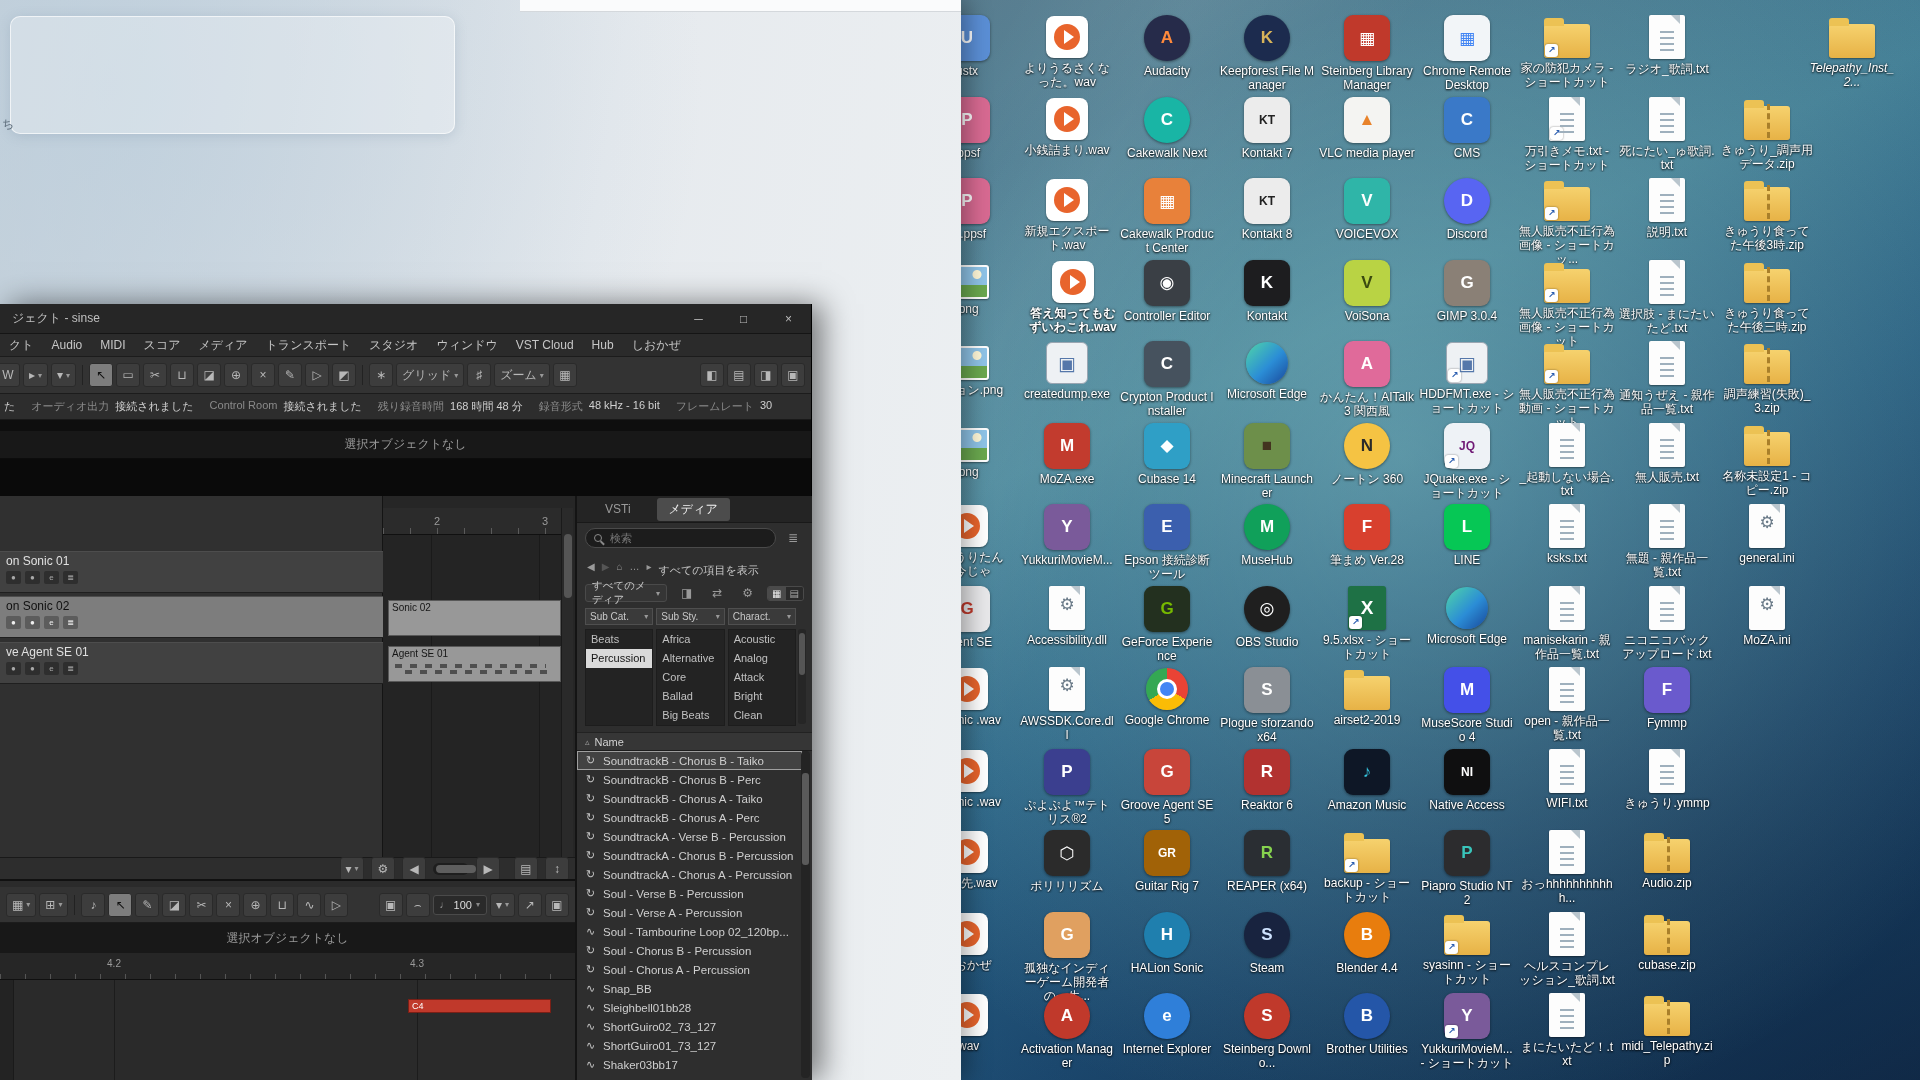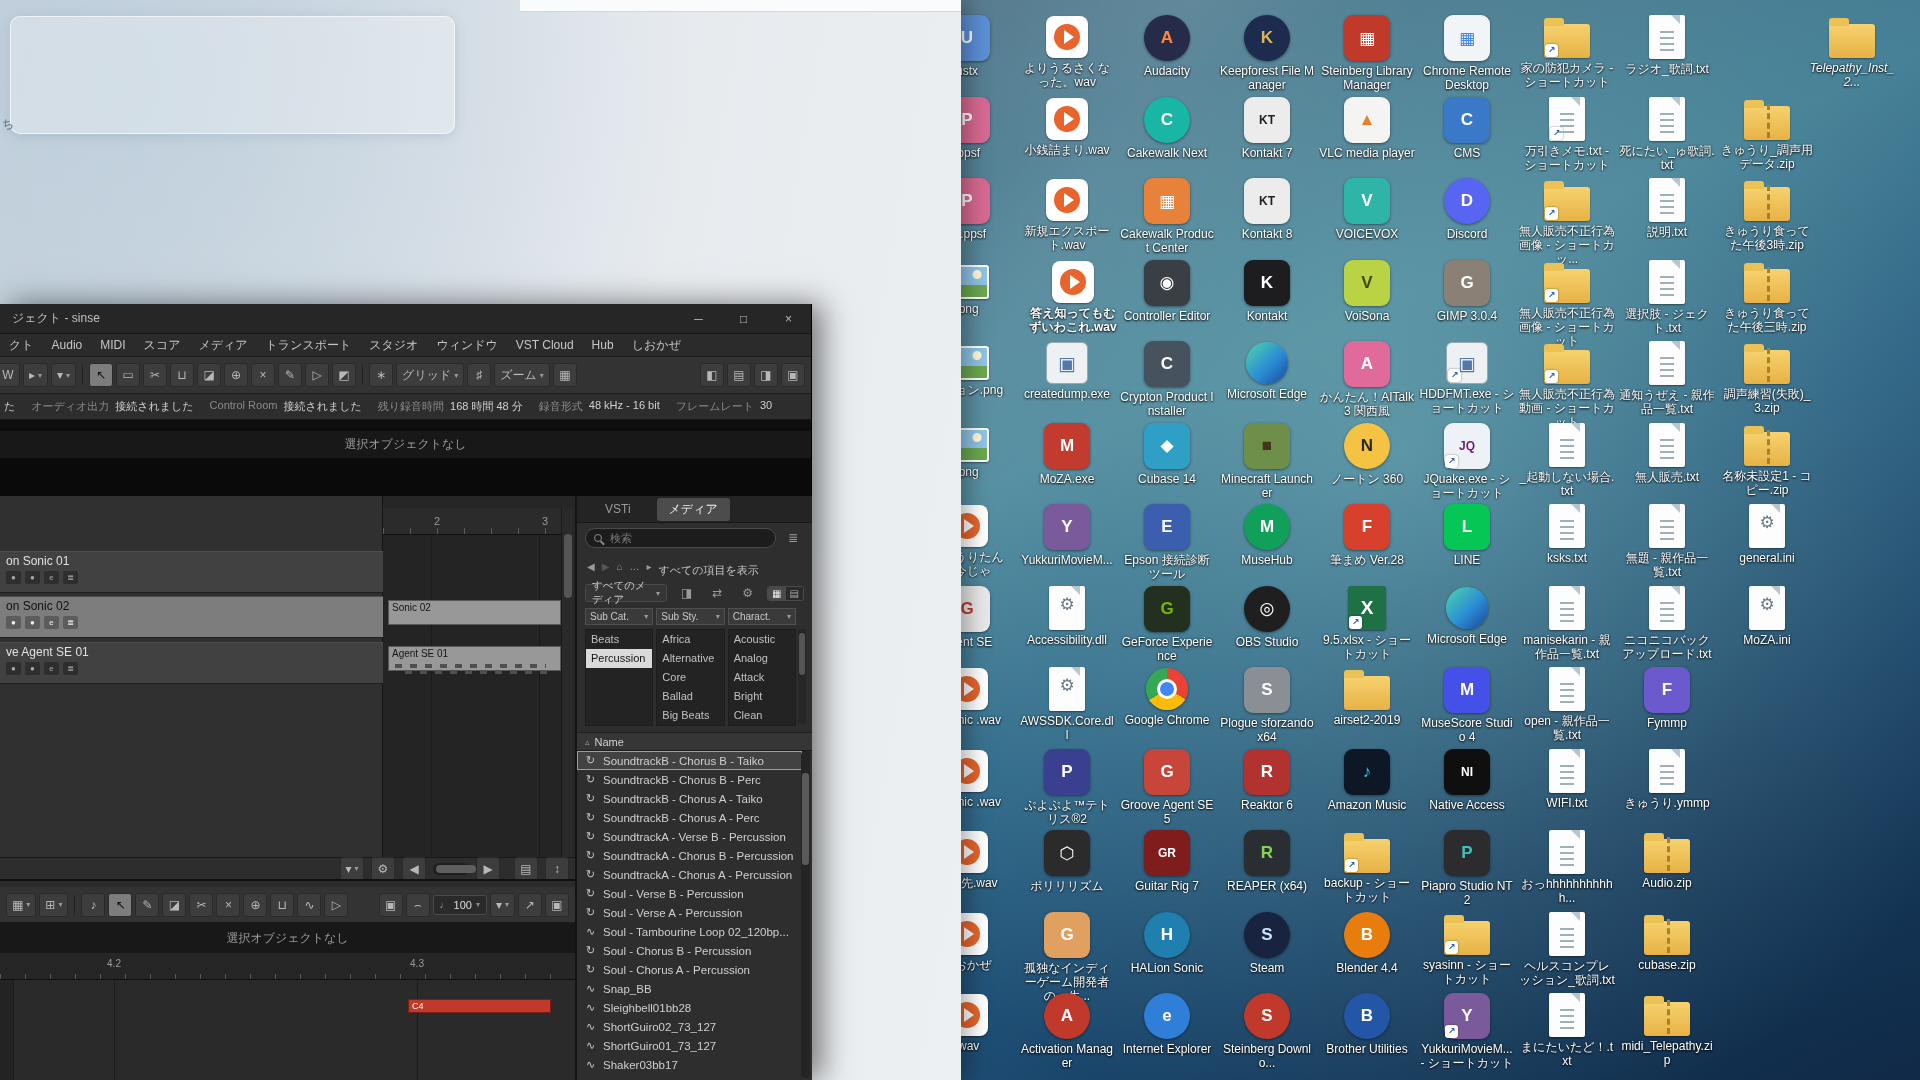--- a/index.html
+++ b/index.html
@@ -127,21 +127,21 @@
   .tc-btn{min-width:15px;height:13px;background:#2e2e2e;border:0;border-radius:2px;color:#a8a8a8;
     font-size:8px;line-height:13px;display:flex;align-items:center;justify-content:center;padding:0 2px;}
   .track.selected .tc-btn{background:#5c5c5c;color:#f0f0f0;}
   .ruler{position:absolute;left:383px;top:12px;width:178px;height:27px;background:#2b2b2b;
     border-bottom:1px solid #101010;}
   .ruler::after{content:"";position:absolute;left:0;right:0;bottom:0;height:6px;
     background:repeating-linear-gradient(90deg,#5a5a5a 0 1px,transparent 1px 27px);}
   .ruler-num{position:absolute;bottom:7px;font-size:11px;color:#9a9a9a;padding-left:3px;}
   .lanes{position:absolute;left:383px;top:39px;width:178px;height:322px;background:#242424;overflow:hidden;}
   .barline{position:absolute;top:0;bottom:0;width:1px;background:#1a1a1a;}
-  .clip{position:absolute;height:25px;background:#989898;border:1px solid #585858;}
+  .clip{position:absolute;height:36px;background:#989898;border:1px solid #585858;}
   .clip-name{font-size:10px;color:#161616;padding:1px 3px;display:block;white-space:nowrap;overflow:hidden;}
   .midi-band{position:absolute;left:6px;right:14px;top:17px;height:4px;
     background:repeating-linear-gradient(90deg,#4f4f4f 0 7px,transparent 7px 15px);}
   .midi-band.b2{top:23px;left:16px;right:8px;}
   .vscroll{position:absolute;left:561px;top:12px;width:12px;height:349px;background:#2a2a2a;
     border-left:1px solid #1a1a1a;}
   .vthumb{position:absolute;left:2px;top:26px;width:8px;height:64px;background:#555;border-radius:4px;}
   .hscroll{position:absolute;left:0;top:361px;width:575px;height:22px;background:#2d2d2d;
     border-top:1px solid #191919;display:flex;align-items:center;gap:7px;padding:0 6px 0 340px;}
   .hs-track{width:148px;height:12px;background:#1e1e1e;border-radius:6px;position:relative;}
@@ -389,21 +389,21 @@
       <div class="di-img kind-chrome"></div>
       <div class="di-label">Google Chrome</div>
     </div>
     <div class="desktop-icon" style="left: 1119px; top: 747.5px;">
       <div class="di-img kind-app" style="background: rgb(200, 69, 58);">
         <span class="di-glyph">G</span>
       </div>
       <div class="di-label">Groove Agent SE 5</div>
     </div>
     <div class="desktop-icon" style="left: 1119px; top: 829px;">
-      <div class="di-img kind-app" style="background: #7f1d1d;">
+      <div class="di-img kind-app" style="background: #a16207;">
         <span class="di-glyph sm">GR</span>
       </div>
       <div class="di-label">Guitar Rig 7</div>
     </div>
     <div class="desktop-icon" style="left: 1119px; top: 910.5px;">
       <div class="di-img kind-app round" style="background: rgb(31, 127, 174);">
         <span class="di-glyph">H</span>
       </div>
       <div class="di-label">HALion Sonic</div>
     </div>
@@ -712,21 +712,21 @@
     <div class="desktop-icon" style="left: 1619px; top: 95.5px;">
       <div class="di-img kind-doc"></div>
       <div class="di-label">死にたい_ゅ歌詞.txt</div>
     </div>
     <div class="desktop-icon" style="left: 1619px; top: 177px;">
       <div class="di-img kind-doc"></div>
       <div class="di-label">説明.txt</div>
     </div>
     <div class="desktop-icon" style="left: 1619px; top: 258.5px;">
       <div class="di-img kind-doc"></div>
-      <div class="di-label">選択肢 - ジェクト.txt</div>
+      <div class="di-label">選択肢 - まにたいたど.txt</div>
     </div>
     <div class="desktop-icon" style="left: 1619px; top: 340px;">
       <div class="di-img kind-doc"></div>
       <div class="di-label">通知うぜえ - 親作品一覧.txt</div>
     </div>
     <div class="desktop-icon" style="left: 1619px; top: 421.5px;">
       <div class="di-img kind-doc"></div>
       <div class="di-label">無人販売.txt</div>
     </div>
     <div class="desktop-icon" style="left: 1619px; top: 503px;">

